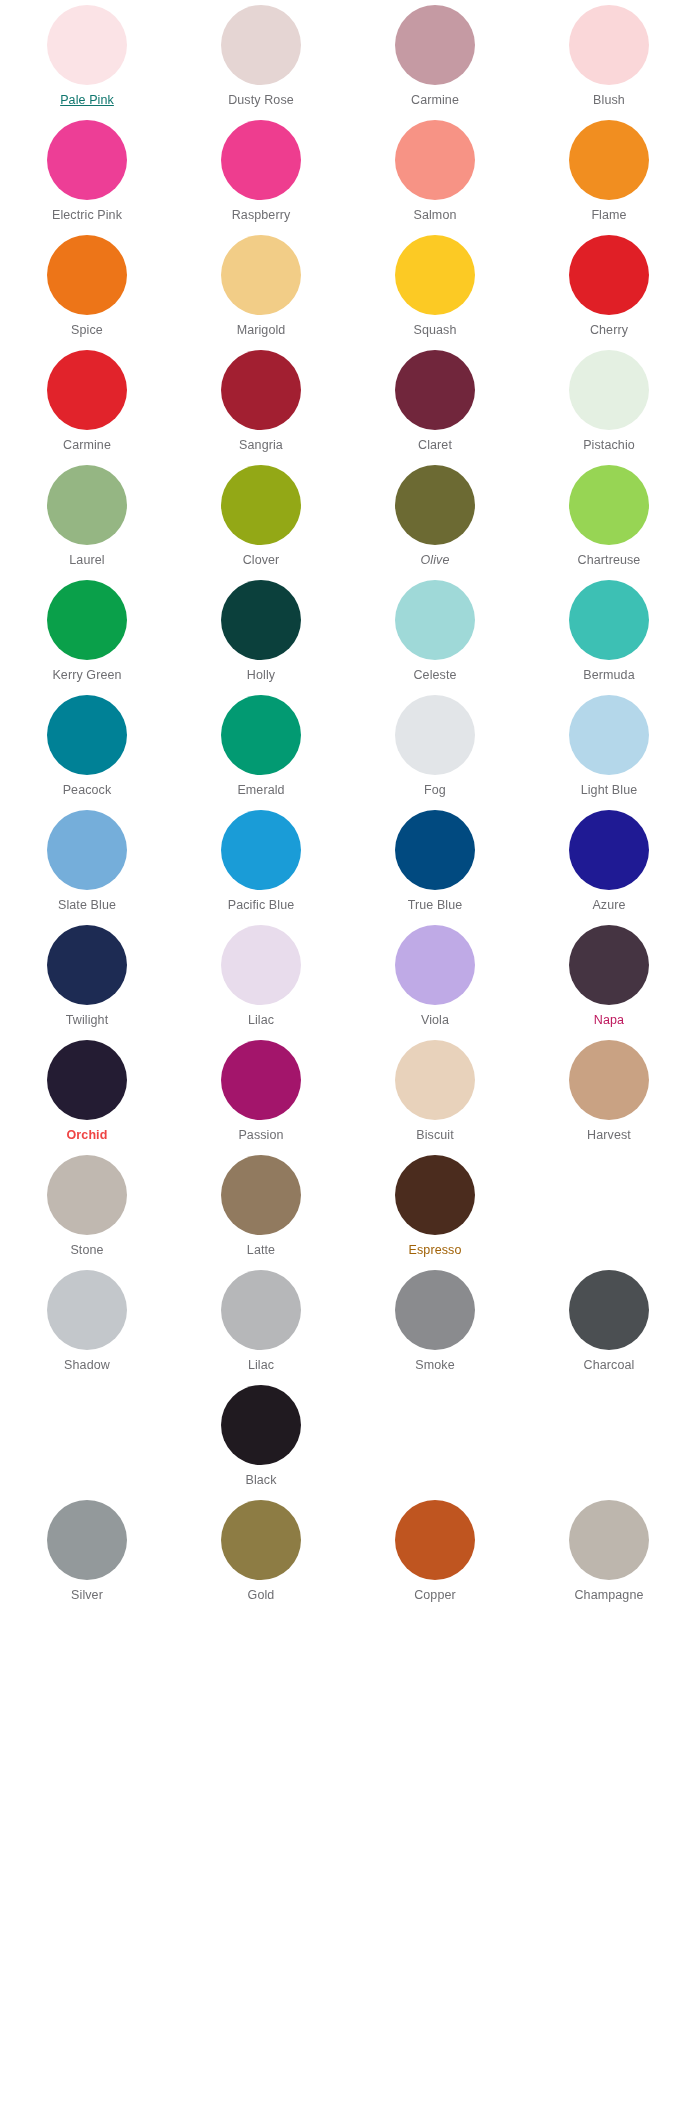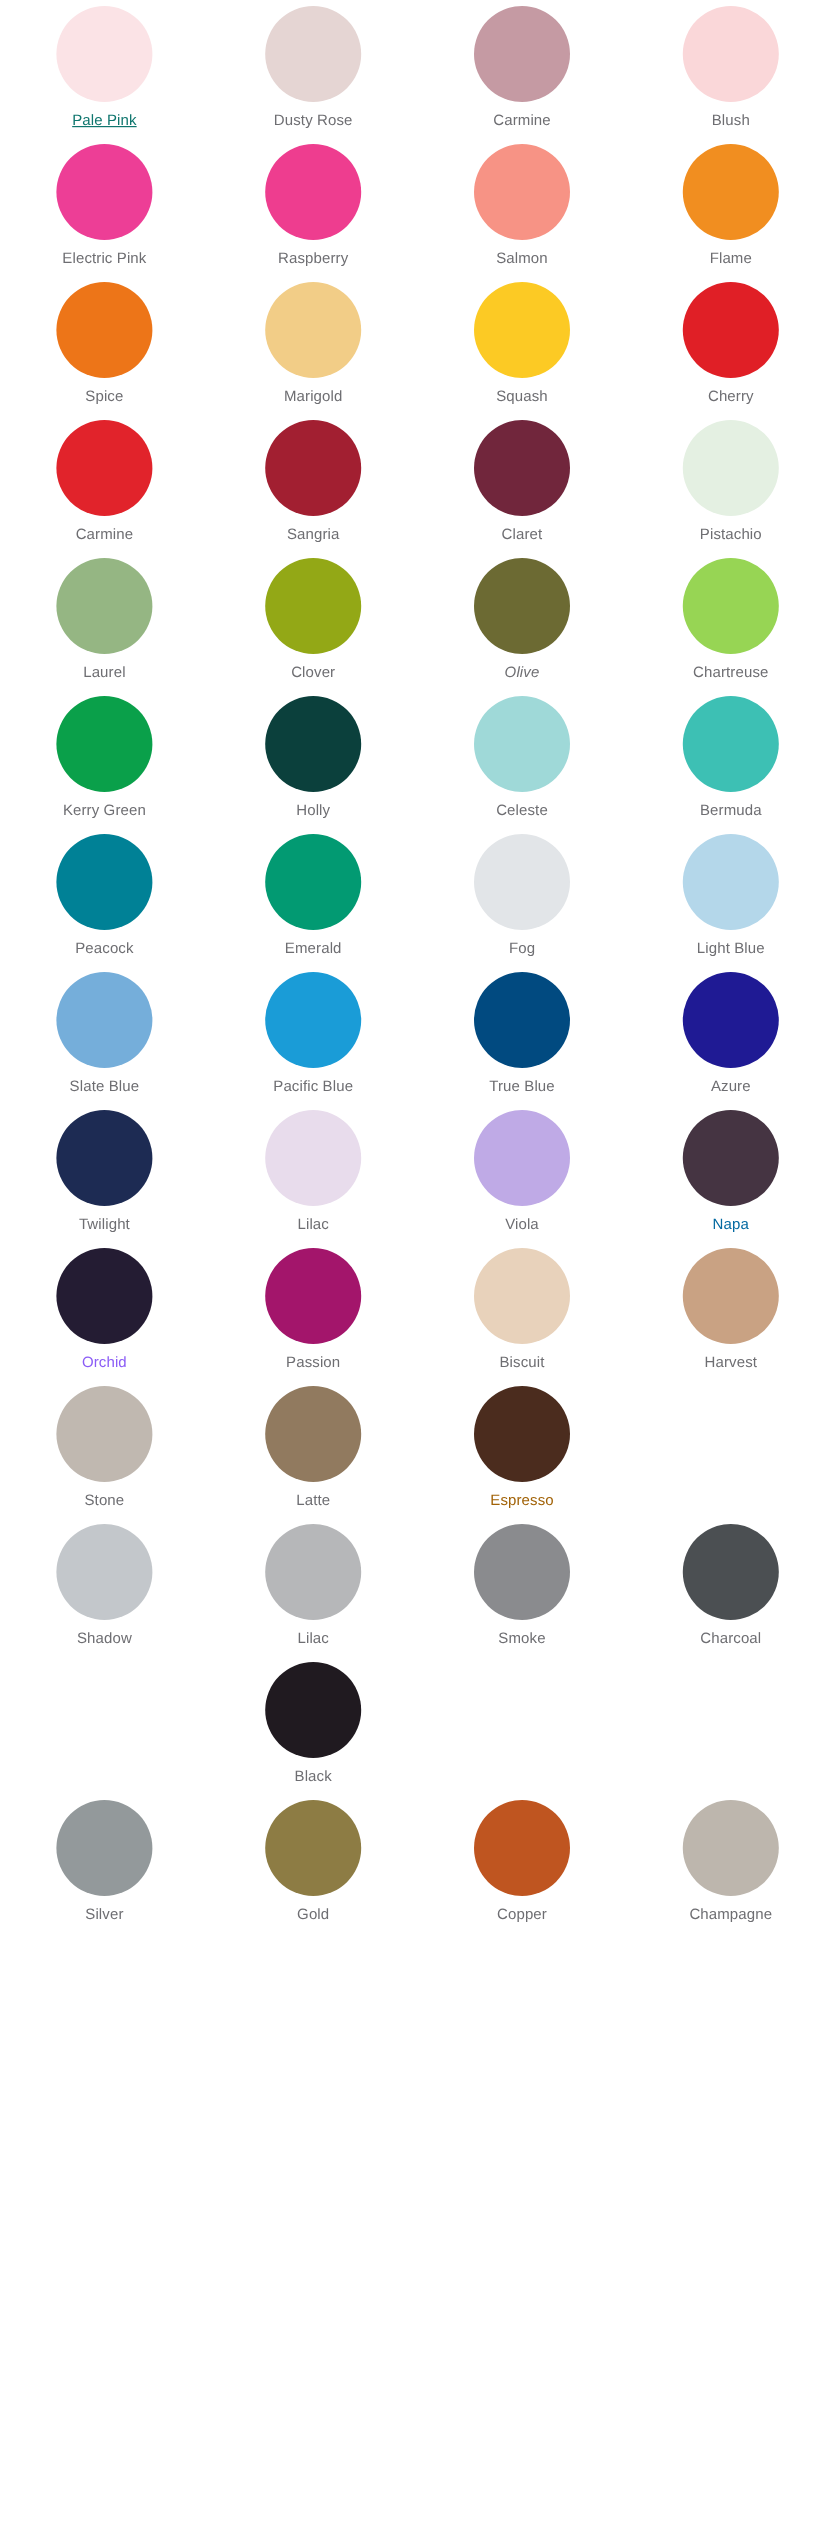--- a/index.html
+++ b/index.html
@@ -182,25 +182,25 @@
     <div class="swatch-cell">
       <div class="swatch-dot" style="background: rgb(232, 220, 236);"></div>
       <div class="swatch-label" style="color: rgb(110, 110, 114);">Lilac</div>
     </div>
     <div class="swatch-cell">
       <div class="swatch-dot" style="background: rgb(191, 170, 230);"></div>
       <div class="swatch-label" style="color: rgb(110, 110, 114);">Viola</div>
     </div>
     <div class="swatch-cell">
       <div class="swatch-dot" style="background: rgb(69, 52, 66);"></div>
-      <div class="swatch-label" style="color: #0369a1;">Napa</div>
+      <div class="swatch-label" style="color: #be185d;">Napa</div>
     </div>
     <div class="swatch-cell">
       <div class="swatch-dot" style="background: rgb(36, 28, 51);"></div>
-      <div class="swatch-label" style="color: #8b5cf6;">Orchid</div>
+      <div class="swatch-label" style="color: #ef4444; font-weight: bold;">Orchid</div>
     </div>
     <div class="swatch-cell">
       <div class="swatch-dot" style="background: rgb(163, 21, 107);"></div>
       <div class="swatch-label" style="color: rgb(110, 110, 114);">Passion</div>
     </div>
     <div class="swatch-cell">
       <div class="swatch-dot" style="background: rgb(232, 210, 187);"></div>
       <div class="swatch-label" style="color: rgb(110, 110, 114);">Biscuit</div>
     </div>
     <div class="swatch-cell">

